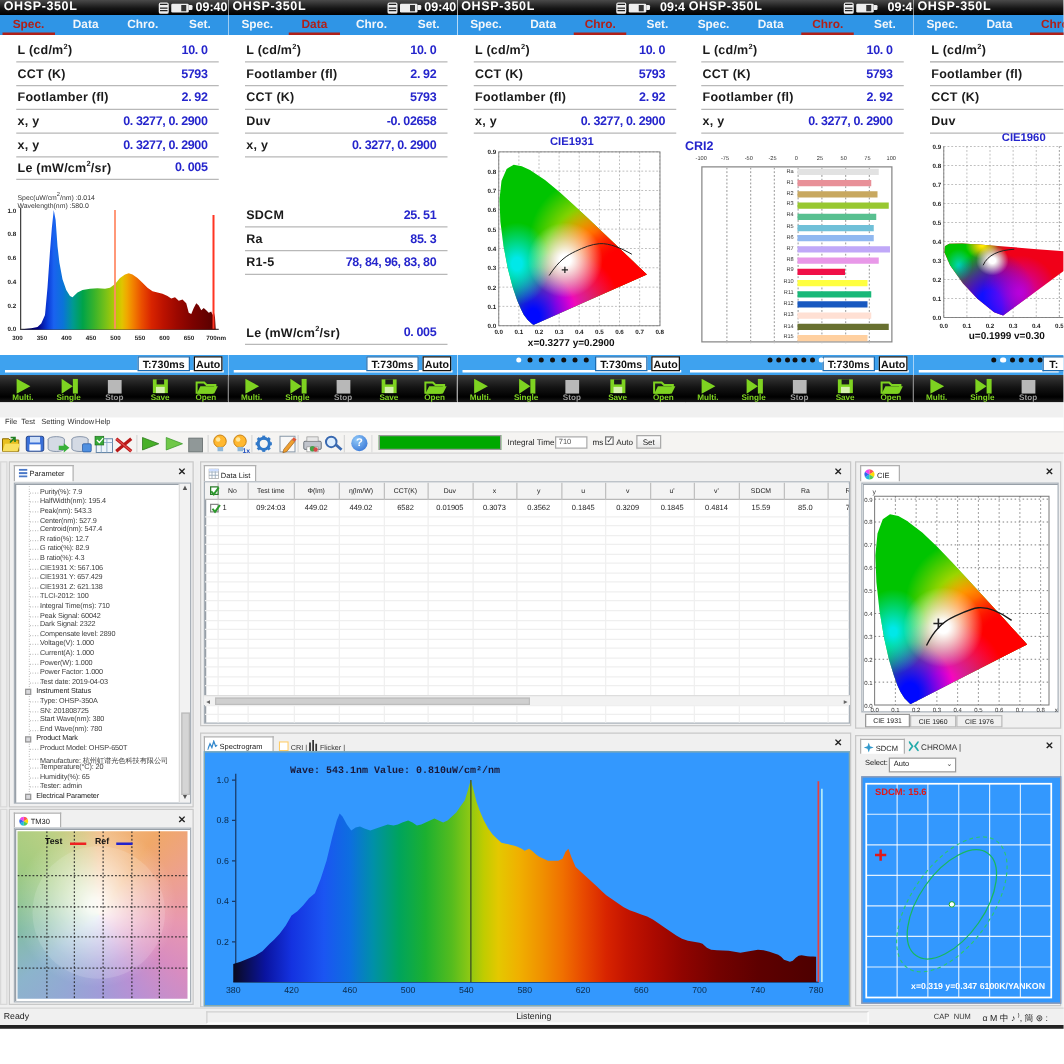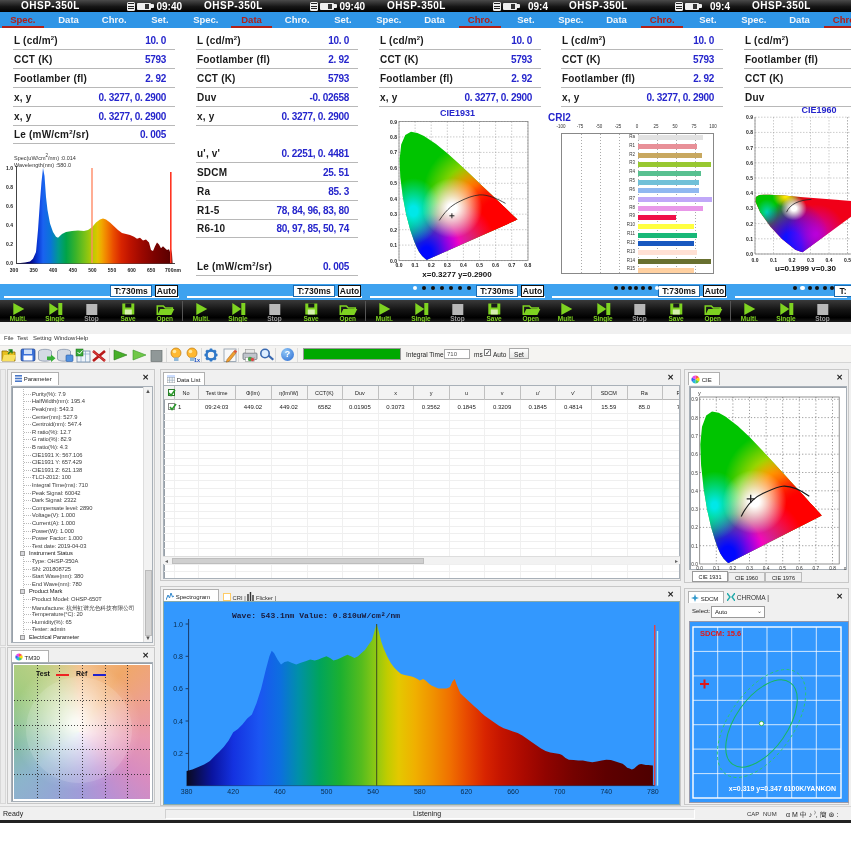--- a/index.html
+++ b/index.html
@@ -1,19 +1,19 @@
 <!DOCTYPE html>
 <html><head><meta charset="utf-8"><style>
 *{margin:0;padding:0;box-sizing:border-box;}
 html,body{width:851px;height:851px;background:#fff;font-family:"Liberation Sans",sans-serif;overflow:hidden;position:relative;}
 #root{position:absolute;left:0;top:0;width:851px;height:851px;overflow:hidden;}
 .abs{position:absolute;}
 
 .pp{position:absolute;top:0;width:183px;height:322px;background:#fff;overflow:hidden;}
-.ptitle{position:absolute;left:0;top:0;width:100%;height:11.5px;background:linear-gradient(#4a4a4a,#161616 55%,#000);color:#fff;font-size:10px;font-weight:bold;line-height:11px;padding-left:21px;letter-spacing:0.5px;}
+.ptitle{position:absolute;left:0;top:0;width:100%;height:11.5px;background:linear-gradient(#4a4a4a,#161616 55%,#000);color:#fff;font-size:10px;font-weight:bold;line-height:11px;padding-left:3px;letter-spacing:0.5px;}
 .ptime{position:absolute;right:1px;top:0.5px;font-size:10px;font-weight:bold;letter-spacing:0;}
 .sdic{position:absolute;right:48px;top:1.5px;width:8px;height:9px;background:#eee;border-radius:1.5px;}
 .sdic i{display:block;height:1px;background:#222;margin:1.5px 1px 0 1px;}
 .batic{position:absolute;right:32px;top:2.5px;width:14px;height:7px;background:#eee;border-radius:1px;}
 
 .batic:after{content:"";position:absolute;right:-2.5px;top:1.5px;width:2.5px;height:4px;background:#eee;border-radius:0 1px 1px 0;}
 .batin{position:absolute;right:2.5px;top:1px;width:4px;height:5px;background:#333;}
 .ptabs{position:absolute;left:0;top:11.5px;width:100%;height:16.5px;background:#2f95e6;}
 .ptab{position:absolute;top:0;width:45.7px;text-align:center;color:#f2f6fa;font-size:9.5px;font-weight:bold;line-height:16px;}
 .ptab.act{color:#b02018;}
@@ -201,39 +201,31 @@
           <span class="pv">5793</span>
         </div>
  <div class="prow" style="top:88px;">
           <span class="pl">Duv</span>
           <span class="pv">-0. 02658</span>
         </div>
  <div class="prow" style="top:106.8px;">
           <span class="pl">x, y</span>
           <span class="pv">0. 3277, 0. 2900</span>
         </div>
- <div class="prow" style="top:144.4px;">
-          <span class="pl">u', v'</span>
-          <span class="pv">0. 2251, 0. 4481</span>
-        </div>
  <div class="prow" style="top:163.2px;">
           <span class="pl">SDCM</span>
           <span class="pv">25. 51</span>
         </div>
  <div class="prow" style="top:182px;">
           <span class="pl">Ra</span>
           <span class="pv">85. 3</span>
         </div>
  <div class="prow" style="top:200.8px;">
           <span class="pl">R1-5</span>
           <span class="pv">78, 84, 96, 83, 80</span>
-        </div>
- <div class="prow" style="top:219.6px;">
-          <span class="pl">R6-10</span>
-          <span class="pv">80, 97, 85, 50, 74</span>
         </div>
  <div class="prow" style="top:257.2px;">
           <span class="pl">Le (mW/cm<sup>2</sup>/sr)</span>
           <span class="pv">0. 005</span>
         </div>
  <div class="pstrip">
           <span class="wl"></span>
           <span class="tbox">T:730ms</span>
           <span class="abox">Auto</span>
         </div>

